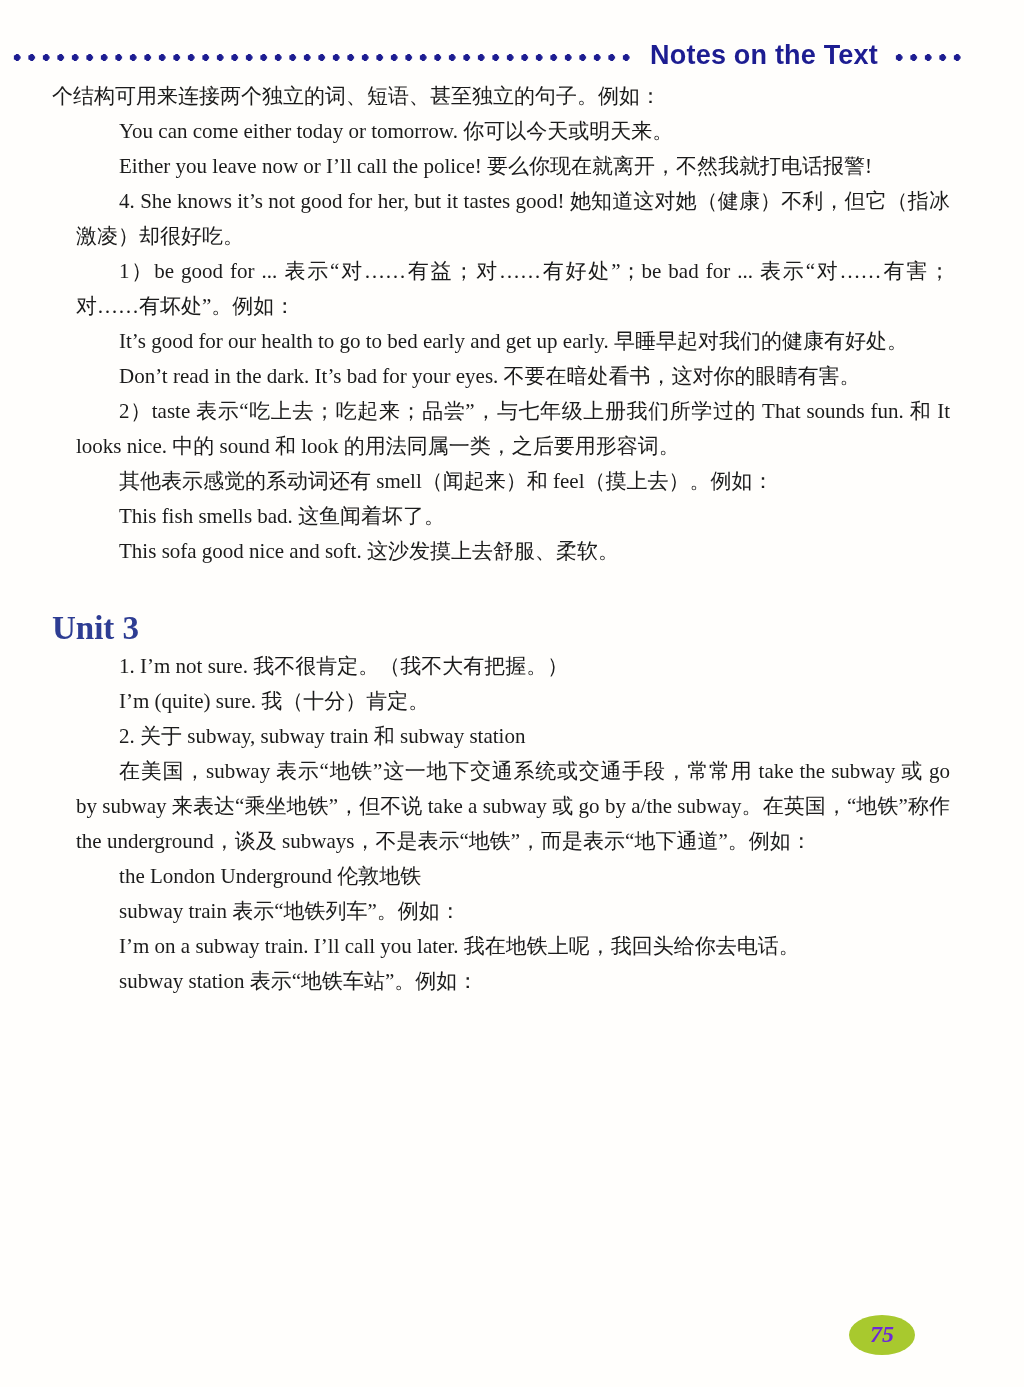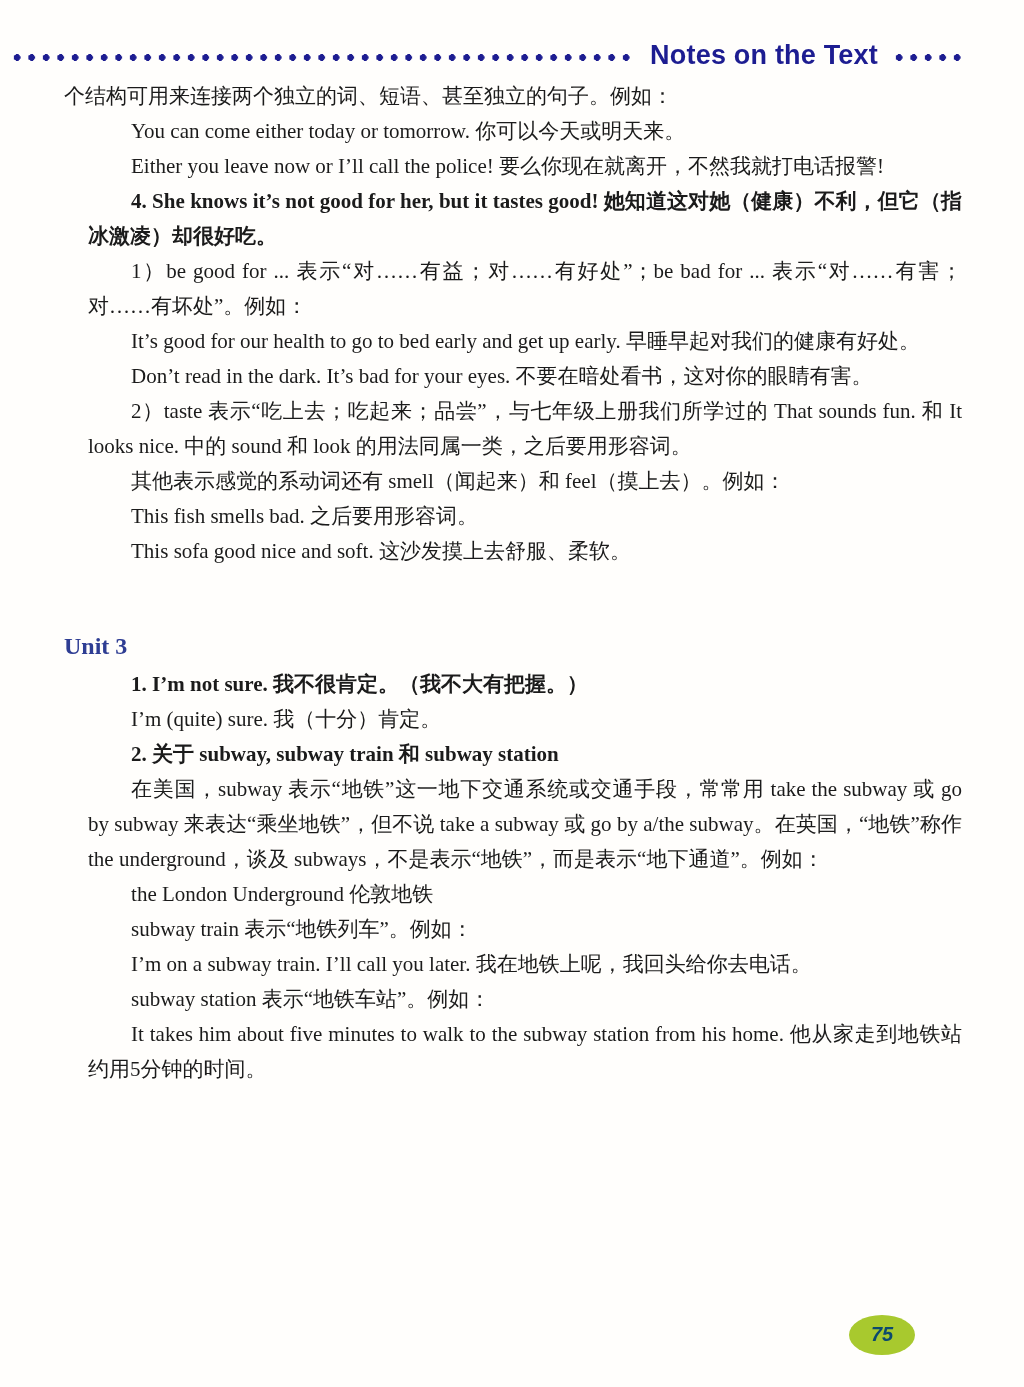--- a/index.html
+++ b/index.html
@@ -32,51 +32,51 @@
     font-family: "Liberation Sans", sans-serif;
     font-weight: bold;
     font-size: 27px;
     letter-spacing: 0.2px;
     color: var(--header-blue, #1d1d91);
     white-space: nowrap;
     transform: translateY(-2px);
   }
   .content {
     position: absolute;
-    top: 79px; left: 64px;
+    top: 79px; left: 52px;
     width: 898px;
     font-size: 21px;
     line-height: 35px;
     color: var(--text-color, #1b1b1b);
   }
   .para { text-align: justify; }
   .para.indent { text-indent: 2.05em; margin-left: 24px; }
-  .para.bold { font-weight: bold; }
+  .para.bold { font-weight: normal; }
   .unit-heading {
-    margin-top: 60px;
+    margin-top: 42px;
     margin-bottom: 4px;
     font-weight: bold;
-    font-size: 24px;
+    font-size: 33px;
     line-height: 34px;
     color: var(--unit-blue, #2e3d93);
   }
   .page-badge {
     position: absolute;
     right: 109px; bottom: 32px;
     width: 66px; height: 40px;
     background: var(--badge-green, #a8c92e);
     border-radius: 50%;
     display: flex; align-items: center; justify-content: center;
   }
   .page-badge span {
-    color: #0c4a6e;
-    font-family: Liberation Sans, sans-serif;
+    color: #6d28d9;
+    font-family: Liberation Serif, serif;
     font-weight: bold;
     font-style: italic;
-    font-size: 20px;
+    font-size: 24px;
     transform: translateY(-1px);
   }
 </style>
 </head>
 <body>
 
 <div class="page">
   <div class="header">
     <span class="dots dots-left"></span>
     <span class="header-title">Notes on the Text</span>
@@ -86,30 +86,29 @@
   <div class="content">
       <p class="para">个结构可用来连接两个独立的词、短语、甚至独立的句子。例如：</p>
       <p class="para indent">You can come either today or tomorrow. 你可以今天或明天来。</p>
       <p class="para indent">Either you leave now or I’ll call the police! 要么你现在就离开，不然我就打电话报警!</p>
       <p class="para indent bold">4. She knows it’s not good for her, but it tastes good! 她知道这对她（健康）不利，但它（指冰激凌）却很好吃。</p>
       <p class="para indent">1）be good for ... 表示“对……有益；对……有好处”；be bad for ... 表示“对……有害；对……有坏处”。例如：</p>
       <p class="para indent">It’s good for our health to go to bed early and get up early. 早睡早起对我们的健康有好处。</p>
       <p class="para indent">Don’t read in the dark. It’s bad for your eyes. 不要在暗处看书，这对你的眼睛有害。</p>
       <p class="para indent">2）taste 表示“吃上去；吃起来；品尝”，与七年级上册我们所学过的 That sounds fun. 和 It looks nice. 中的 sound 和 look 的用法同属一类，之后要用形容词。</p>
       <p class="para indent">其他表示感觉的系动词还有 smell（闻起来）和 feel（摸上去）。例如：</p>
-      <p class="para indent">This fish smells bad. 之后要用形容词。</p>
+      <p class="para indent">This fish smells bad. 这鱼闻着坏了。</p>
       <p class="para indent">This sofa good nice and soft. 这沙发摸上去舒服、柔软。</p>
       <div class="unit-heading">Unit 3</div>
       <p class="para indent bold">1. I’m not sure. 我不很肯定。（我不大有把握。）</p>
       <p class="para indent">I’m (quite) sure. 我（十分）肯定。</p>
       <p class="para indent bold">2. 关于 subway, subway train 和 subway station</p>
       <p class="para indent">在美国，subway 表示“地铁”这一地下交通系统或交通手段，常常用 take the subway 或 go by subway 来表达“乘坐地铁”，但不说 take a subway 或 go by a/the subway。在英国，“地铁”称作 the underground，谈及 subways，不是表示“地铁”，而是表示“地下通道”。例如：</p>
       <p class="para indent">the London Underground 伦敦地铁</p>
       <p class="para indent">subway train 表示“地铁列车”。例如：</p>
       <p class="para indent">I’m on a subway train. I’ll call you later. 我在地铁上呢，我回头给你去电话。</p>
       <p class="para indent">subway station 表示“地铁车站”。例如：</p>
-      <p class="para indent">It takes him about five minutes to walk to the subway station from his home. 他从家走到地铁站约用5分钟的时间。</p>
     </div>
 
   <div class="page-badge">
     <span>75</span>
   </div>
 </div>
 
 </body></html>

